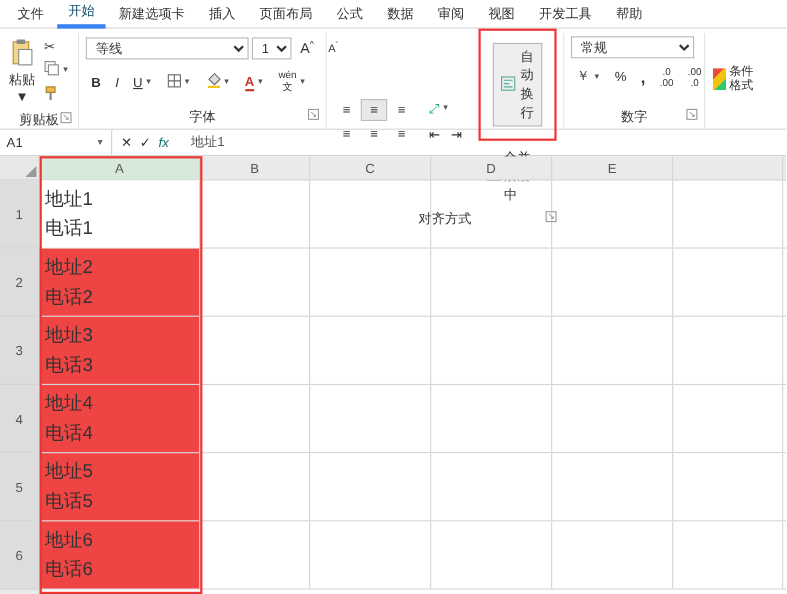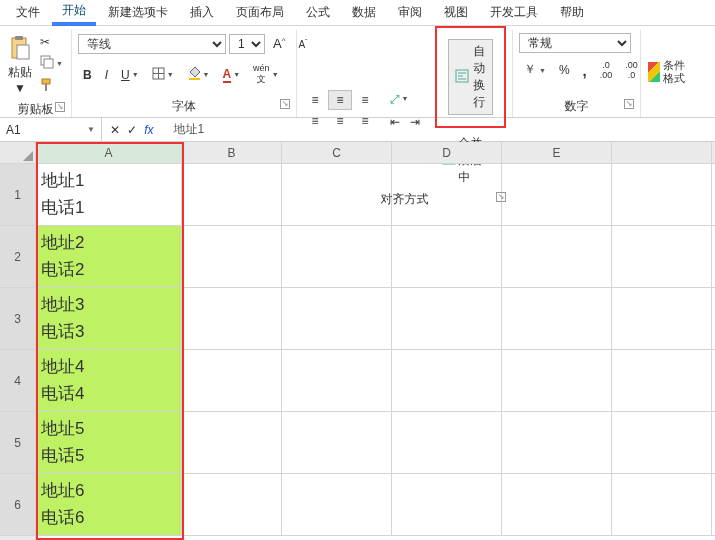--- a/index.html
+++ b/index.html
@@ -31,36 +31,36 @@
 .red-box{border:2px solid #e33;padding:11px;margin-top:-4px}
 .numgrp .body{flex-direction:column;gap:4px;align-items:flex-start;padding-top:3px}
 .num-fmt{width:112px}
 .num-row{display:flex;gap:3px}
 .cond{display:flex;flex-direction:row;align-items:center;padding:4px 0;width:40px}
 .cond .ico{width:22px;height:22px;background:linear-gradient(135deg,#e74c3c 33%,#f1c40f 33%,#f1c40f 66%,#2ecc71 66%);border:1px solid #fff}
 .namebox-row{height:24px;border-bottom:1px solid #cfcfcf;display:flex;align-items:center;background:#fff}
 .namebox{width:102px;height:24px;border-right:1px solid #cfcfcf;display:flex;align-items:center;padding:0 6px}
 .namebox .dd{margin-left:auto;font-size:8px;color:#666}
 .fx-row{display:flex;align-items:center;gap:7px;padding:0 8px;color:#888}
-.fx-row .fxico{font-style:italic;color:#1d4ed8}
+.fx-row .fxico{font-style:italic;color:#0f766e}
 .formula-val{color:#555}
 .sheet{display:flex;height:398px}
 .rowhdrs{width:36px;border-right:1px solid #d4d4d4;background:#eaeaea}
 .corner{height:22px;border-bottom:1px solid #d4d4d4;background:#e8e8e8;position:relative}
 .corner:after{content:"";position:absolute;right:2px;bottom:2px;border:5px solid transparent;border-right-color:#9a9a9a;border-bottom-color:#9a9a9a}
 .rowhdr{height:62px;border-bottom:1px solid #d4d4d4;display:flex;align-items:center;justify-content:center;color:#555;background:#ddd}
 .gridwrap{flex:1;overflow:hidden}
 .colhdrs{height:22px;display:flex;border-bottom:1px solid #d4d4d4;background:#eaeaea}
 .colhdr{border-right:1px solid #d4d4d4;display:flex;align-items:center;justify-content:center;color:#555}
 .colhdr.a{background:#d6e9da}
 .cA{width:146px}.cB{width:100px}.cC{width:110px}.cD{width:110px}.cE{width:110px}.cF{width:100px}
 .rows{}
 .row{height:62px;display:flex;border-bottom:1px solid #d4d4d4}
 .cell{border-right:1px solid #d4d4d4;padding:4px 5px;font-size:17px;display:flex;flex-direction:column;justify-content:center;line-height:1.55;white-space:pre}
-.sel{background:#bef264}
+.sel{background:#ef4444}
 .row:first-child .cell.cA{background:#fff}
 .redcol{position:absolute;left:36px;top:142px;width:148px;height:398px;border:2px solid #e33;pointer-events:none}
 svg{pointer-events:none}
 </style>
 </head>
 <body>
 
 <div class="menubar">
   <div class="mitem">文件</div>
   <div class="mitem active">开始</div>

